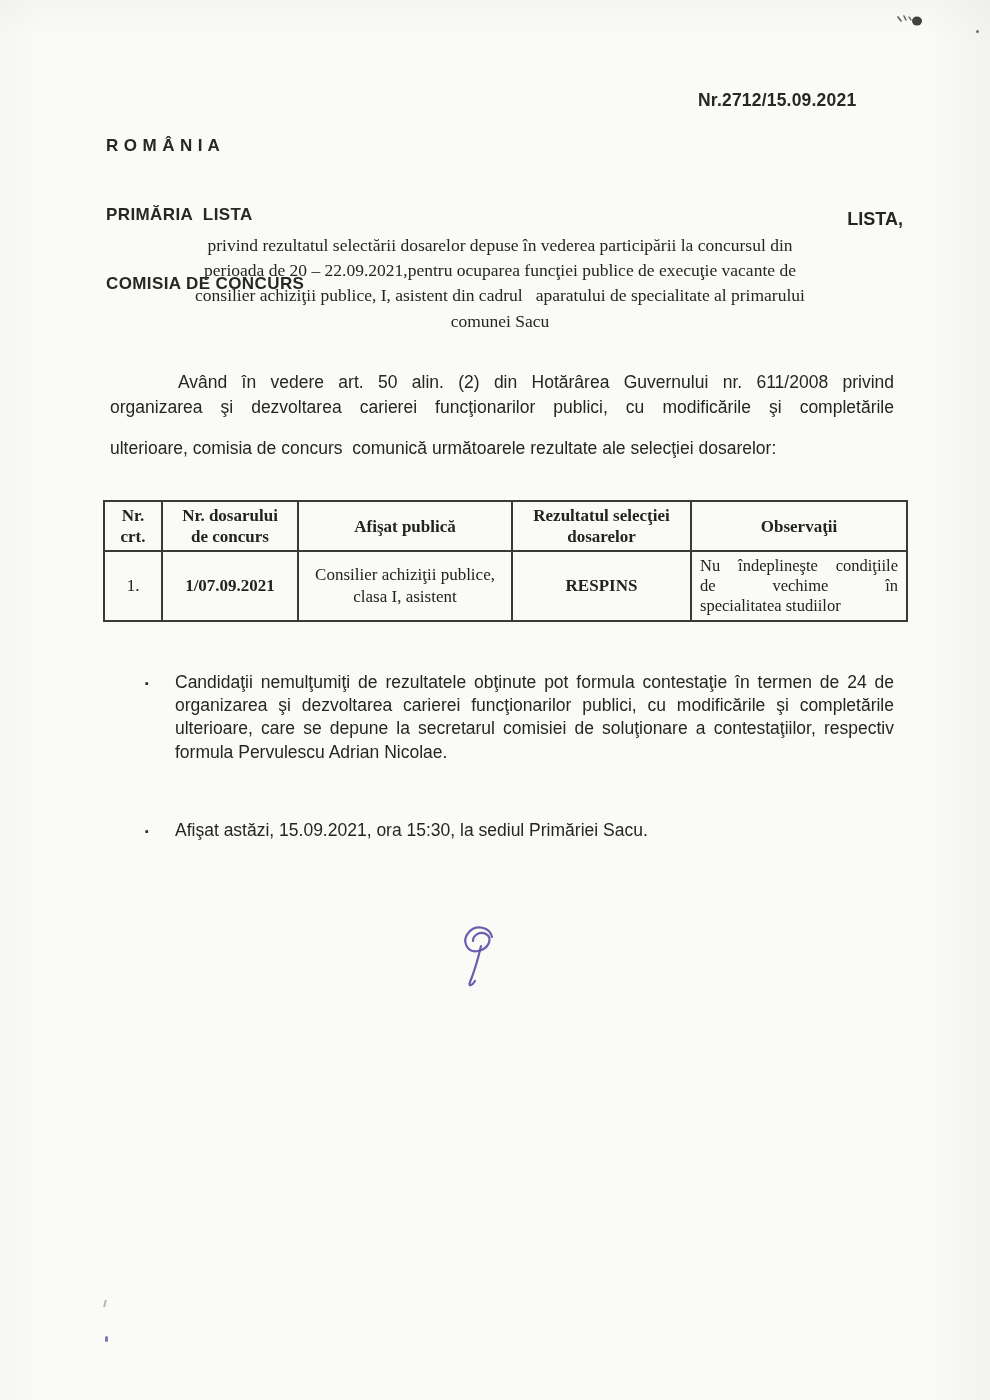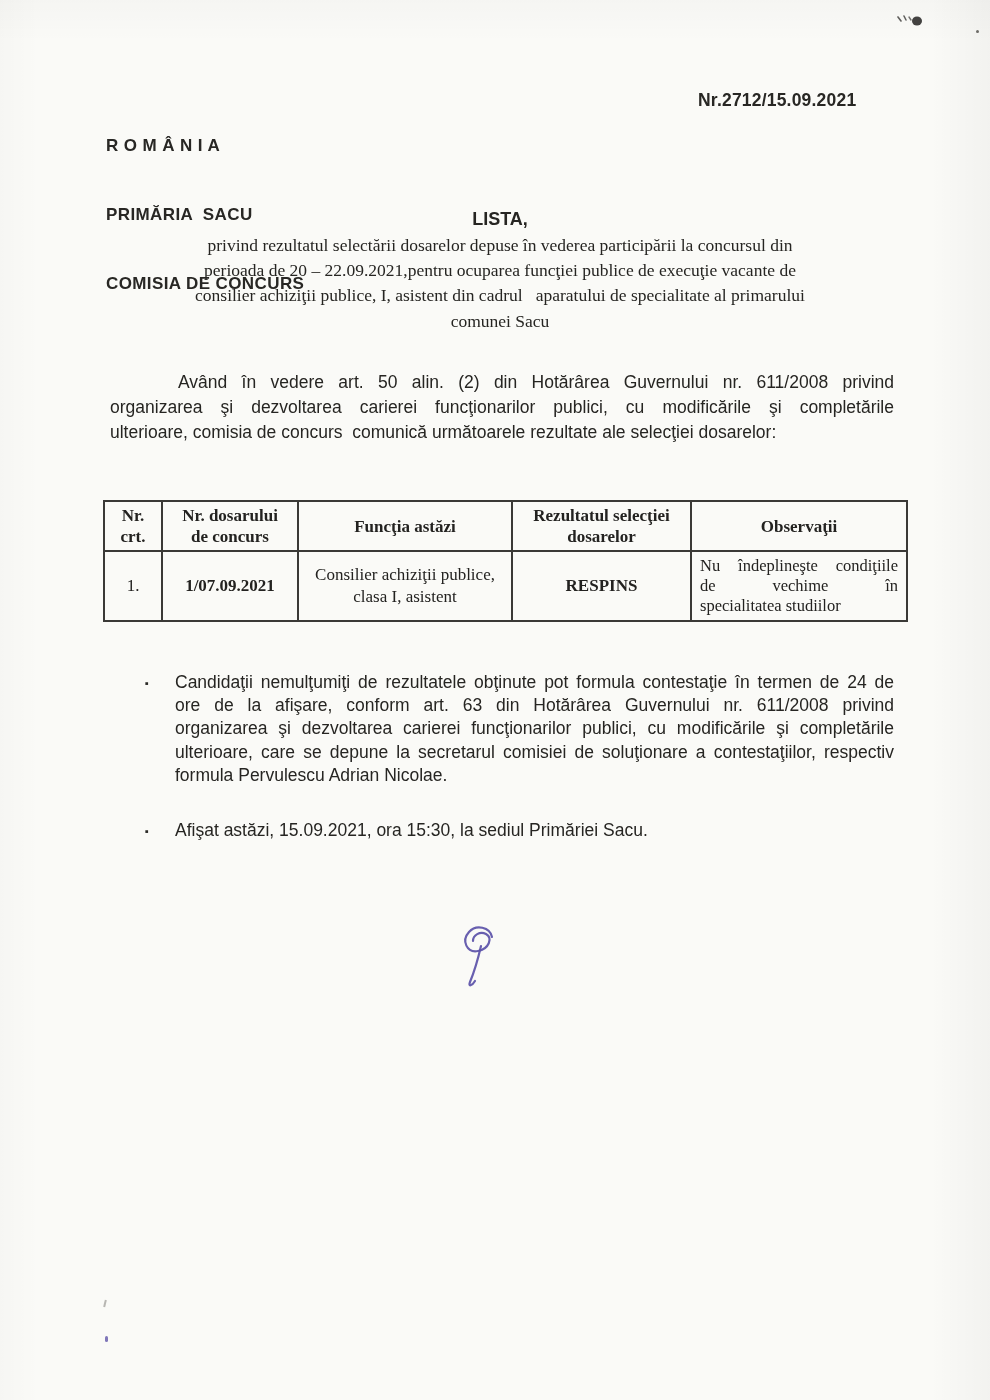--- a/index.html
+++ b/index.html
@@ -25,31 +25,31 @@
   .doc-number {
     position: absolute; left: 698px; top: 90px;
     font-weight: bold; font-size: 17.5px; color: #282724; letter-spacing: 0.2px;
   }
 
   
   .title-block {
     position: absolute; left: 97px; top: 206px; width: 806px;
     text-align: center; font-size: 17.5px; line-height: 25.2px;
   }
-  .title-heading { font-weight: bold; font-size: 18px; line-height: 27px; }
+  .title-heading { font-weight: bold; font-size: 18px; line-height: 27px; text-align: right; }
   .title-line { white-space: pre-wrap; font-family: Liberation Serif, serif; }
 
   
   .intro {
     position: absolute; left: 110px; top: 370px; width: 784px;
     font-size: 17.5px; line-height: 25.2px;
   }
   .jl { text-align: justify; text-align-last: justify; }
   .indent { padding-left: 68px; }
-  .pre { white-space: pre-wrap; }
+  .pre { white-space: pre-wrap; margin-top: 16px; }
 
   
   .results-table {
     position: absolute; left: 103px; top: 500px;
     border-collapse: collapse; table-layout: fixed; width: 803px;
     font-family: "Liberation Serif", serif; color: #232220;
   }
   .results-table th, .results-table td {
     border: 2px solid #3a3936; overflow: hidden;
   }
@@ -95,21 +95,21 @@
   .speck-bl { position: absolute; left: 105px; top: 1336px; width: 3px; height: 6px;
               border-radius: 2px; background: #6a5fae; opacity: 0.85; }
 </style>
 </head>
 <body>
 
 <div class="page">
 
   <div class="letterhead">
     <div>R O M Â N I A</div>
-    <div>PRIMĂRIA  SACU</div>
+    <div>PRIMĂRIA  LISTA</div>
     <div>COMISIA DE CONCURS</div>
   </div>
   <div class="doc-number">Nr.2712/15.09.2021</div>
 
   <div class="title-block">
     <div class="title-heading">LISTA,</div>
     <div class="title-line">privind rezultatul selectării dosarelor depuse în vederea participării la concursul din</div>
     <div class="title-line">perioada de 20 – 22.09.2021,pentru ocuparea funcţiei publice de execuţie vacante de</div>
     <div class="title-line">consilier achiziţii publice, I, asistent din cadrul   aparatului de specialitate al primarului</div>
     <div class="title-line">comunei Sacu</div>
@@ -133,21 +133,21 @@
       <tr>
         <th>
           <div>Nr.</div>
           <div>crt.</div>
         </th>
         <th>
           <div>Nr. dosarului</div>
           <div>de concurs</div>
         </th>
         <th>
-          <div>Funcţia astăzi</div>
+          <div>Afişat publică</div>
         </th>
         <th>
           <div>Rezultatul selecţiei</div>
           <div>dosarelor</div>
         </th>
         <th>
           <div>Observaţii</div>
         </th>
       </tr>
     </thead>
@@ -166,21 +166,20 @@
           <div>specialitatea studiilor</div>
         </td>
       </tr>
     </tbody>
   </table>
 
   <div class="bullet bullet-1">
     <span class="bullet-marker">▪</span>
     <div class="bullet-lines">
       <div class="jl">Candidaţii nemulţumiţi de rezultatele obţinute pot formula contestaţie în termen de 24 de</div>
-      <div class="jl">ore de la afişare, conform art. 63 din Hotărârea Guvernului nr. 611/2008 privind</div>
       <div class="jl">organizarea şi dezvoltarea carierei funcţionarilor publici, cu modificările şi completările</div>
       <div class="jl">ulterioare, care se depune la secretarul comisiei de soluţionare a contestaţiilor, respectiv</div>
       <div>formula Pervulescu Adrian Nicolae.</div>
     </div>
   </div>
 
   <div class="bullet bullet-2">
     <span class="bullet-marker">▪</span>
     <div class="bullet-lines">
       <div>Afişat astăzi, 15.09.2021, ora 15:30, la sediul Primăriei Sacu.</div>

